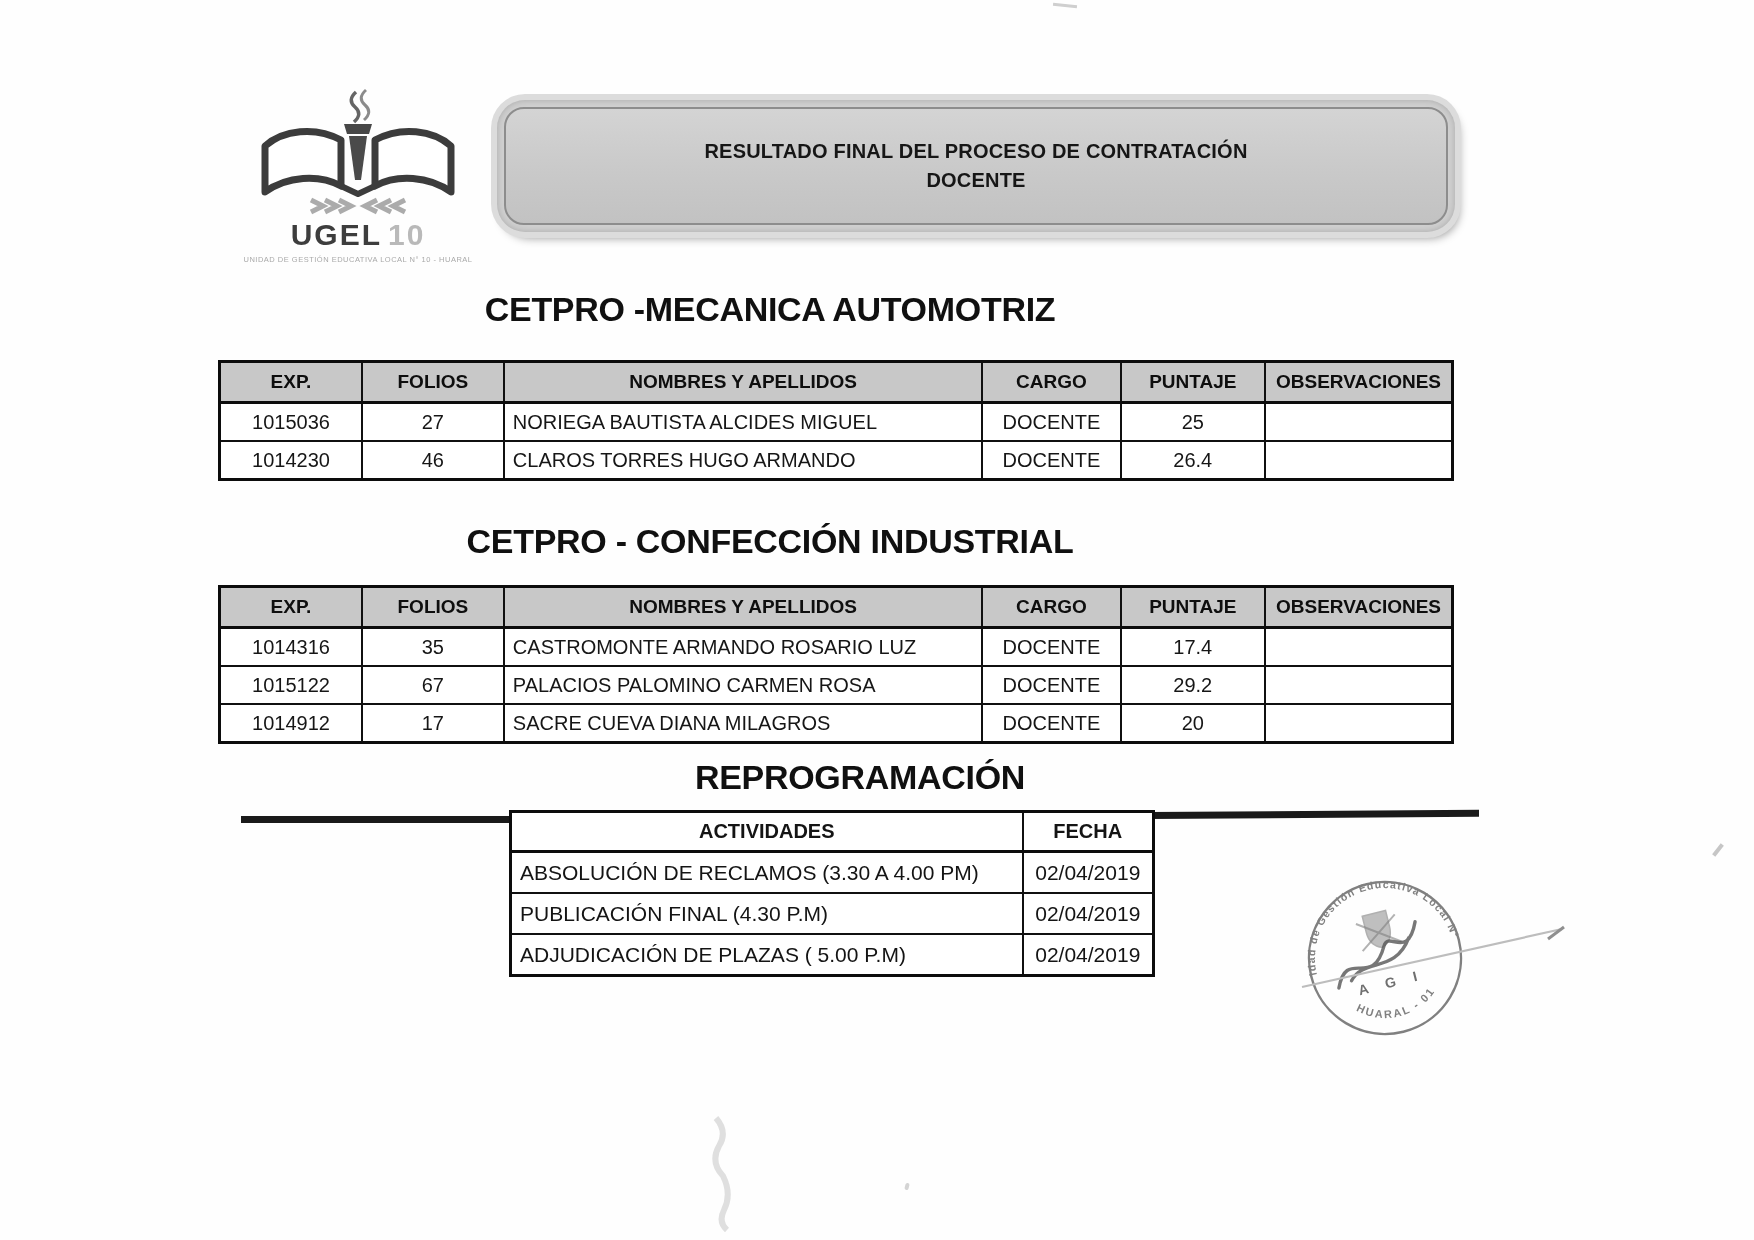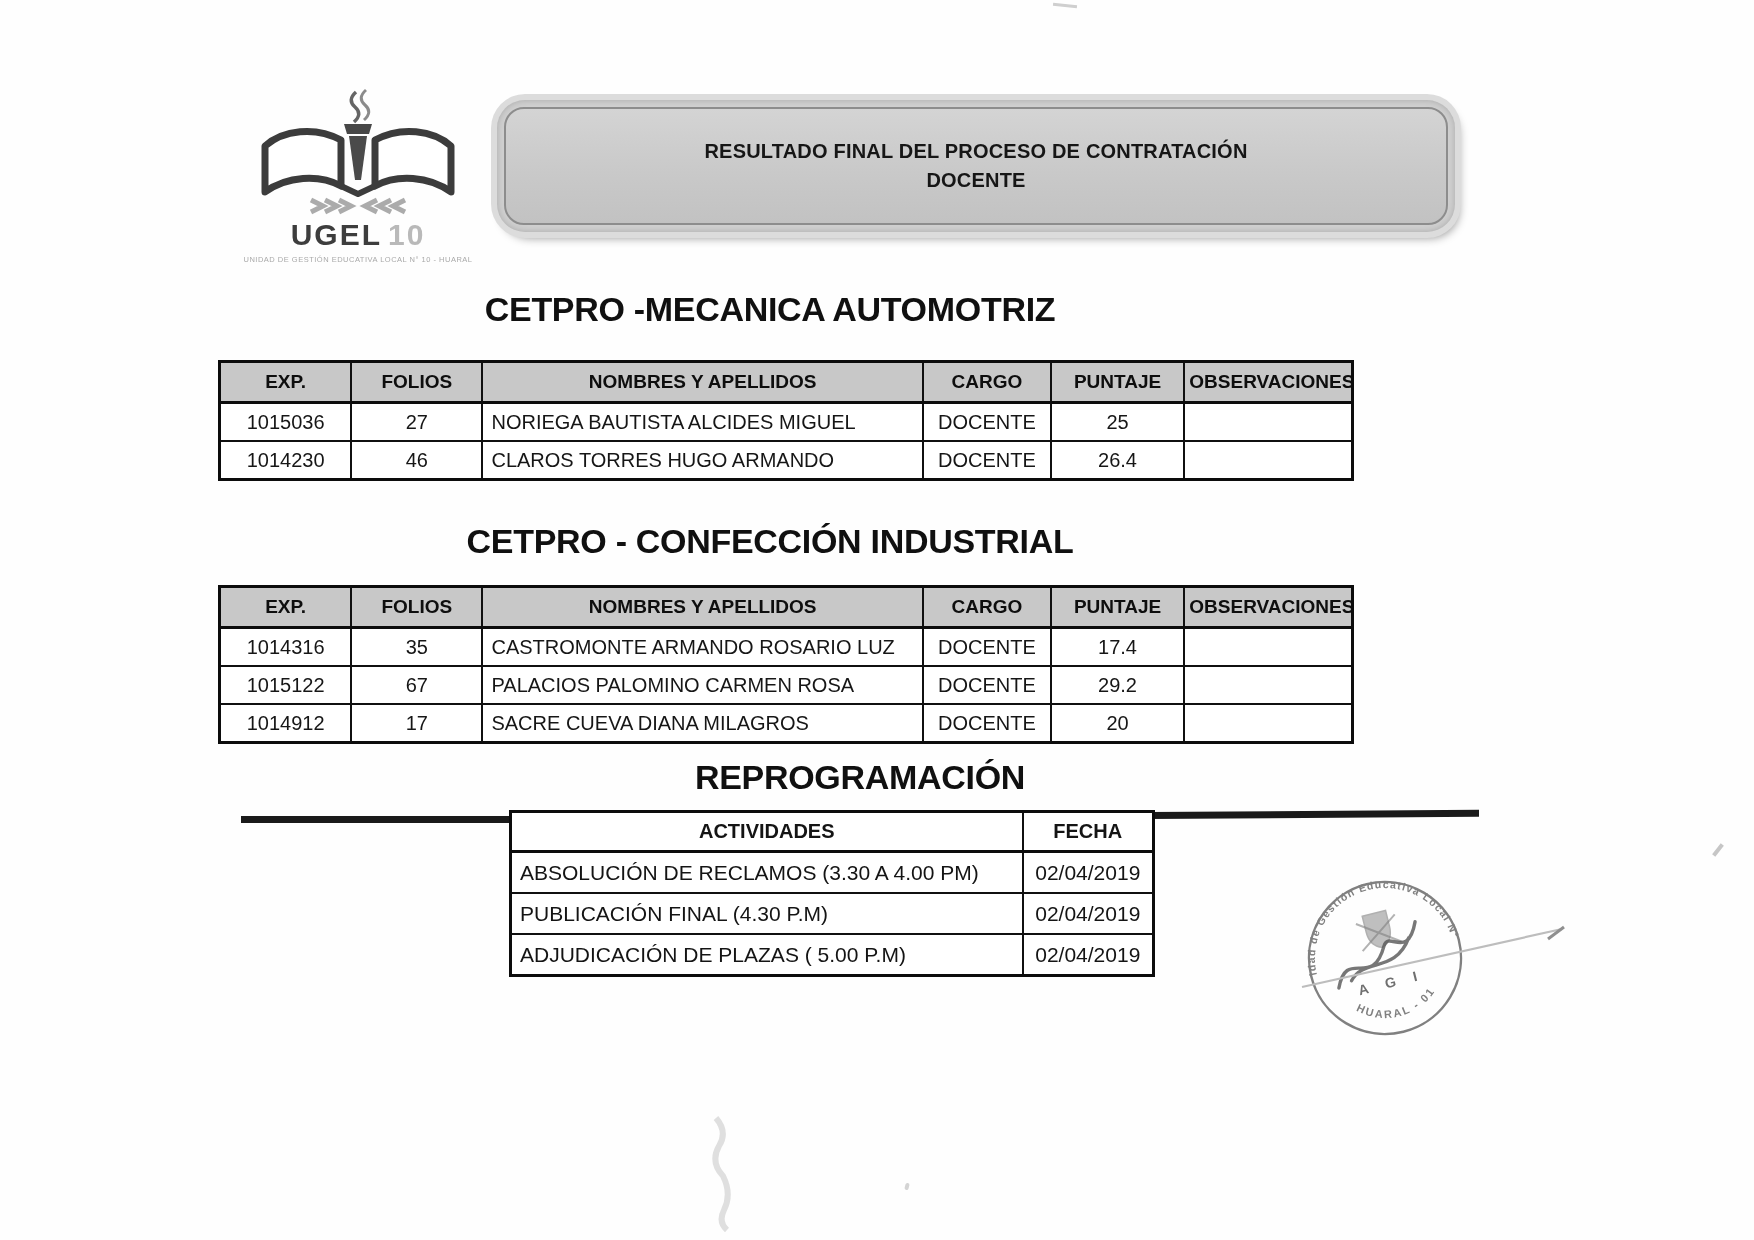--- a/index.html
+++ b/index.html
@@ -31,21 +31,21 @@
   .banner-line{font-size:20px;font-weight:bold;color:#161616;line-height:1.45;letter-spacing:.2px;}
   
   .sec-title{position:absolute;font-size:34px;font-weight:bold;color:#101010;text-align:center;letter-spacing:-.3px;white-space:nowrap;}
   .sec-title.t1{left:218px;top:290px;width:1104px;}
   .sec-title.t2{left:218px;top:522px;width:1104px;}
   .sec-title.t3{left:258px;top:758px;width:1204px;}
   
   table.doc{border-collapse:collapse;table-layout:fixed;background:#fff;}
   table.doc th,table.doc td{border:2px solid #101010;overflow:hidden;white-space:nowrap;}
   table.doc{border:3px solid #0c0c0c;}
-  table.t-results{position:absolute;left:218px;width:1136px;}
+  table.t-results{position:absolute;left:218px;width:1236px;}
   table.t-results.p1{top:360px;}
   table.t-results.p2{top:585px;}
   table.t-results th{
     background:#c8c8c8;font-size:19px;font-weight:bold;color:#0e0e0e;
     padding:8px 4px;border-bottom:3px solid #0c0c0c;
   }
   table.t-results td{font-size:20px;color:#161616;padding:5px 8px;height:26px;text-align:center;}
   table.t-results td:nth-child(3){text-align:left;}
   table.t-results th:nth-child(1){width:10.7%;}
   table.t-results th:nth-child(2){width:10.7%;}

